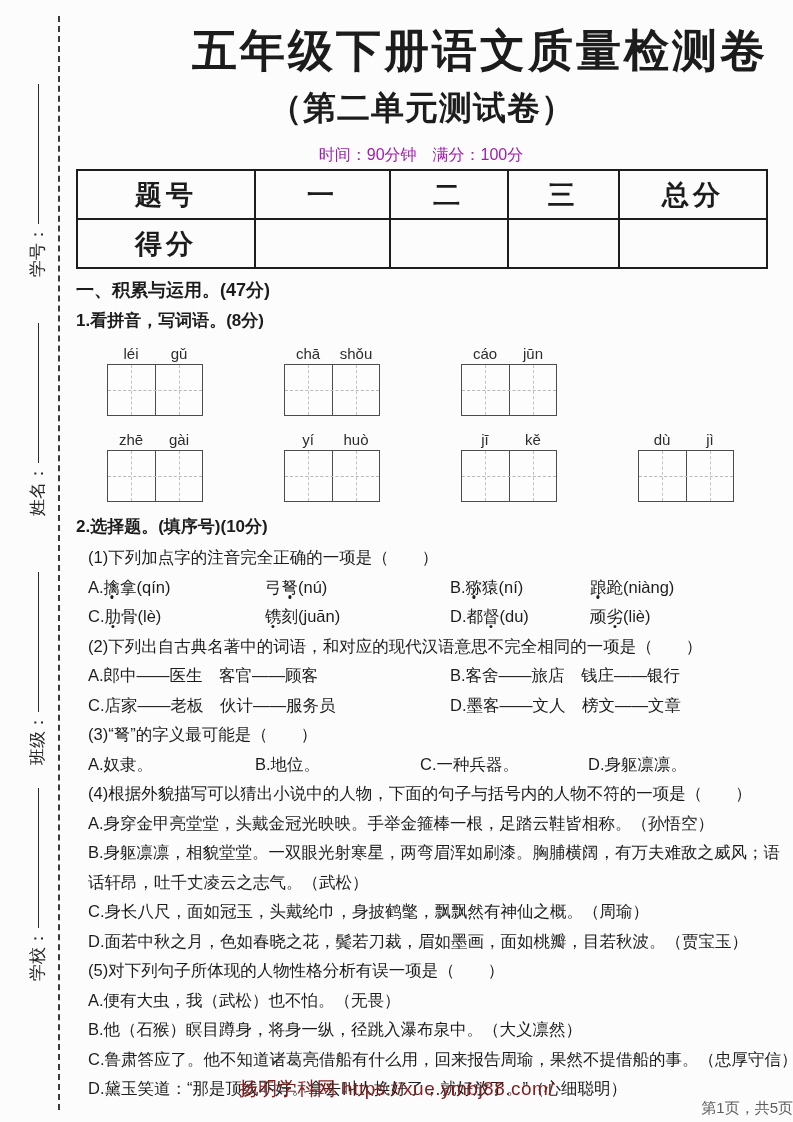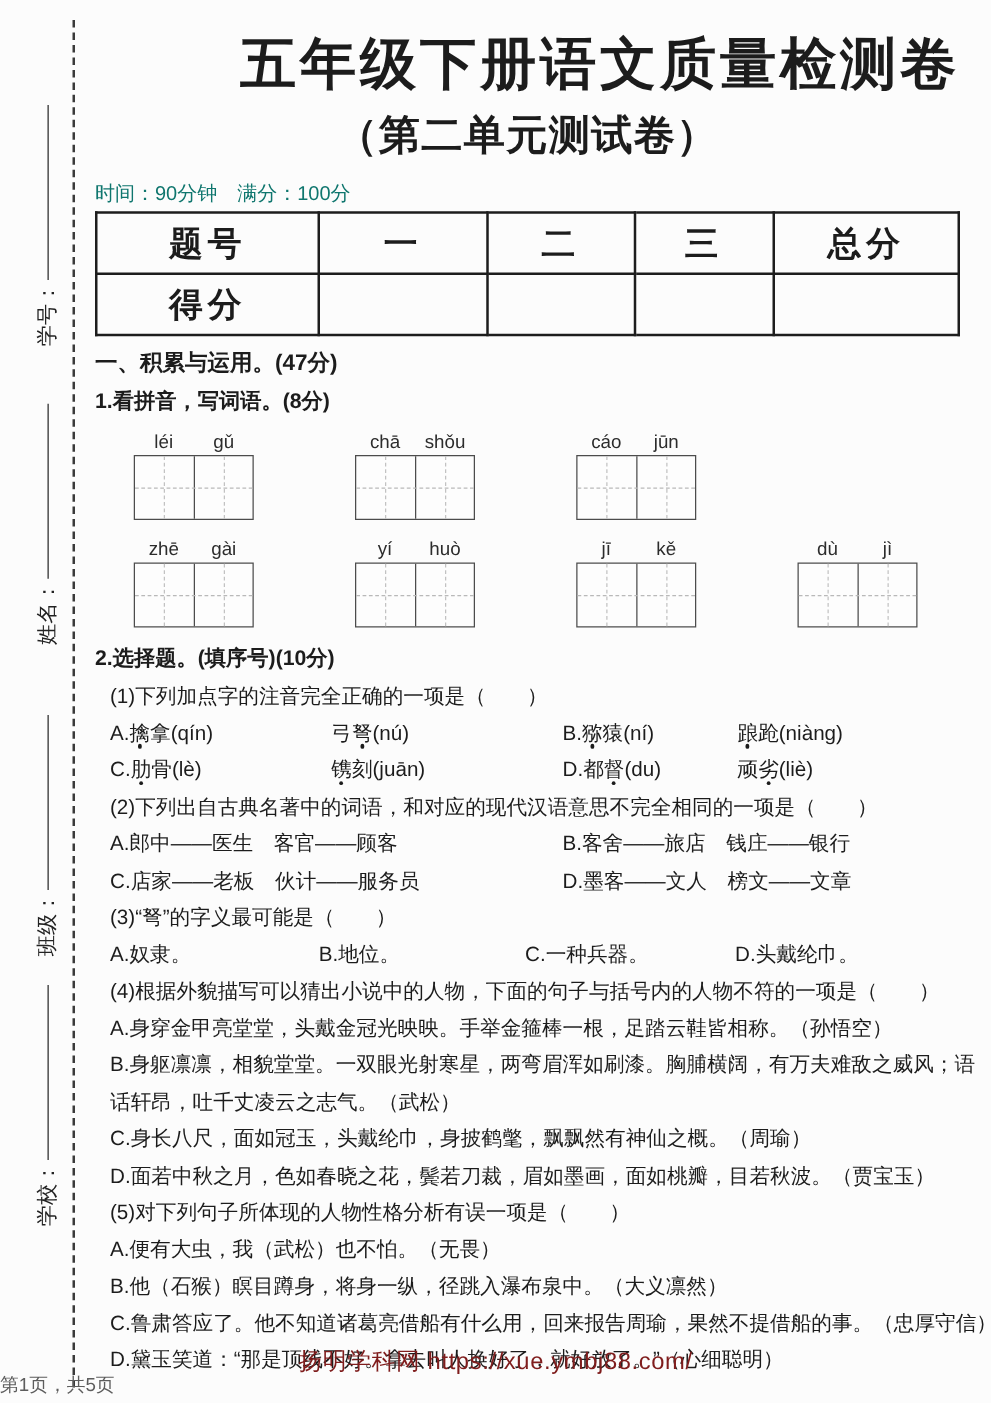--- a/index.html
+++ b/index.html
@@ -30,22 +30,22 @@
     margin:24px 0 0 0;text-align:right;
     font-family:"Liberation Serif",serif;font-weight:bold;
     font-size:45px;letter-spacing:3px;line-height:1.2;
   }
   .subtitle{
     margin:8px 0 0 0;text-align:center;
     font-family:"Liberation Serif",serif;font-weight:bold;
     font-size:33px;letter-spacing:1px;
   }
   .meta{
-    margin:14px 2px 3px 0;text-align:left;
-    font-size:16px;color:#0f766e;
+    margin:14px 2px 3px 0;text-align:center;
+    font-size:16px;color:#a21caf;
   }
   
   table.score{
     width:100%;border-collapse:collapse;table-layout:fixed;padding-left:24px;
   }
   table.score td{
     border:2.2px solid #1d1d1d;height:45px;text-align:center;
     font-family:"Liberation Serif",serif;font-weight:bold;font-size:27px;
     letter-spacing:4px;
   }
@@ -80,21 +80,21 @@
     content:"";position:absolute;left:50%;bottom:-3px;
     width:3.2px;height:3.2px;background:#1c1c1c;border-radius:50%;
     transform:translateX(-50%);
   }
   
   .footer-site{
     position:absolute;left:0;top:1076px;width:793px;text-align:center;
     font-size:19px;color:#7f1d1d;letter-spacing:0.5px;
   }
   .footer-page{
-    position:absolute;left:0;top:1099px;width:793px;text-align:left;
+    position:absolute;left:0;top:1099px;width:793px;text-align:right;
     font-size:15px;color:#5d5d5d;
   }
 </style>
 </head>
 <body>
 
 <div class="margin-rule"></div>
 
 <div class="sfield" style="top:164px;">
   <span>学号：</span>
@@ -233,21 +233,21 @@
     <div class="stem">(2)下列出自古典名著中的词语，和对应的现代汉语意思不完全相同的一项是（　　）</div>
     <div class="ln">
       <span class="h1">A.郎中——医生　客官——顾客</span><span>B.客舍——旅店　钱庄——银行</span>
     </div>
     <div class="ln">
       <span class="h1">C.店家——老板　伙计——服务员</span><span>D.墨客——文人　榜文——文章</span>
     </div>
 
     <div class="stem">(3)“弩”的字义最可能是（　　）</div>
     <div class="ln">
-      <span class="o1">A.奴隶。</span><span class="o2">B.地位。</span><span class="o3">C.一种兵器。</span><span>D.头戴纶巾。</span>
+      <span class="o1">A.奴隶。</span><span class="o2">B.地位。</span><span class="o3">C.一种兵器。</span><span>D.身躯凛凛。</span>
     </div>
 
     <div class="stem">(4)根据外貌描写可以猜出小说中的人物，下面的句子与括号内的人物不符的一项是（　　）</div>
     <div class="ln">A.身穿金甲亮堂堂，头戴金冠光映映。手举金箍棒一根，足踏云鞋皆相称。（孙悟空）</div>
     <div class="ln">B.身躯凛凛，相貌堂堂。一双眼光射寒星，两弯眉浑如刷漆。胸脯横阔，有万夫难敌之威风；语</div>
     <div class="ln cont">话轩昂，吐千丈凌云之志气。（武松）</div>
     <div class="ln">C.身长八尺，面如冠玉，头戴纶巾，身披鹤氅，飘飘然有神仙之概。（周瑜）</div>
     <div class="ln">D.面若中秋之月，色如春晓之花，鬓若刀裁，眉如墨画，面如桃瓣，目若秋波。（贾宝玉）</div>
 
     <div class="stem">(5)对下列句子所体现的人物性格分析有误一项是（　　）</div>

